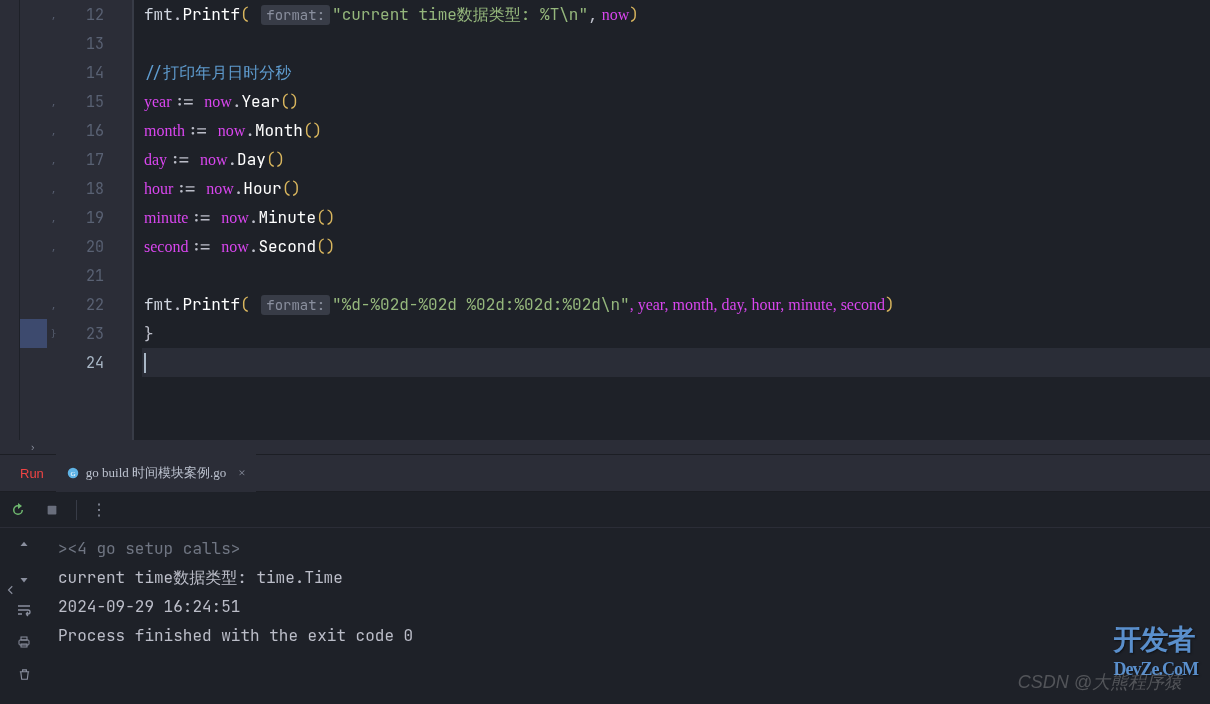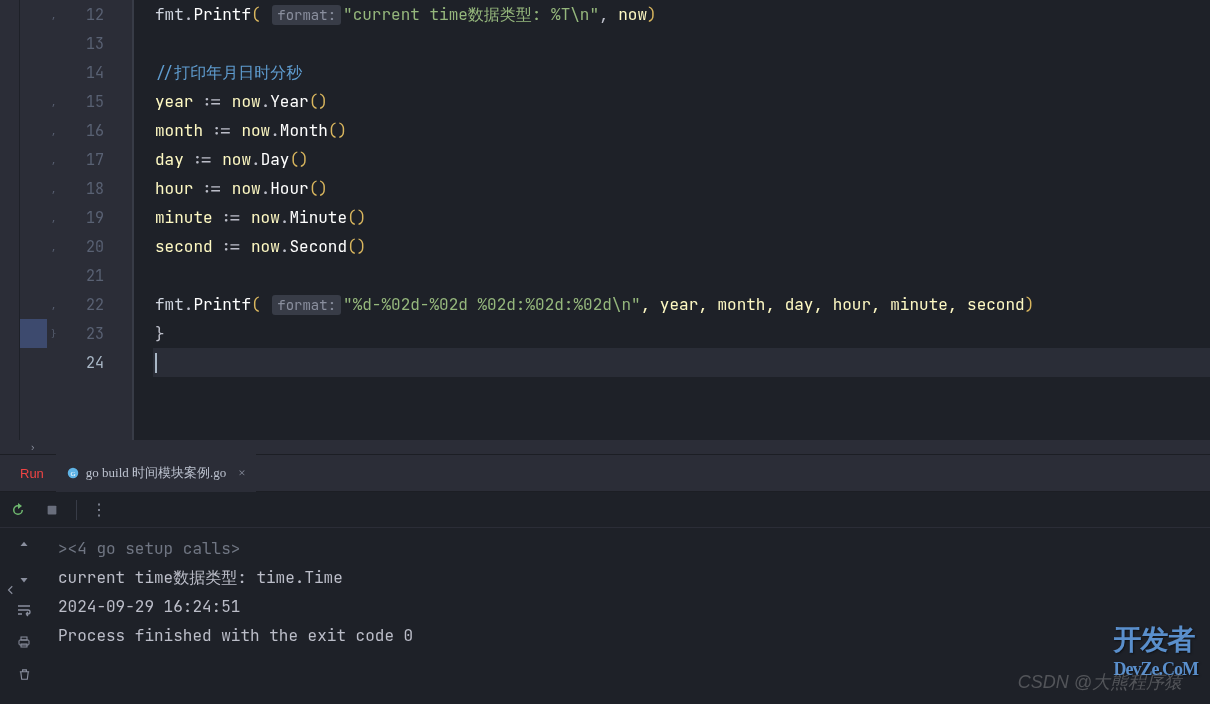--- a/index.html
+++ b/index.html
@@ -54,39 +54,39 @@
       left: 4px;
       top: 50%;
       transform: translateY(-50%);
       color: #596173;
       font-size: 9px;
     }
     .code-area {
       flex: 1;
       background: #1e2128;
       border-left: 2px solid #383c47;
-      padding-left: 19px;
+      padding-left: 8px;
       position: relative;
     }
     .code-line {
       height: 29px;
       display: flex;
       align-items: center;
       font-size: 16px;
       white-space: pre;
       padding-left: 2px;
     }
     .code-line.highlighted {
       background: #2a2d37;
     }
     .kw-fmt { color: #d0d6e0; }
     .kw-method-call { color: #ffffff; }
     .kw-string { color: #95b77c; }
     .kw-comment { color: #5f9ccf; }
-    .kw-var { color: #fef9c3; }
+    .kw-var { color: #d946ef; font-family: Liberation Serif, serif; }
     .kw-op { color: #bbbdc8; }
     .kw-punct { color: #bbbdc8; }
     .kw-brace { color: #bbbdc8; }
     .kw-yellow { color: #d9b65e; }
     .hint-box {
       background: #383c47;
       color: #8a8f9e;
       border-radius: 3px;
       padding: 1px 5px;
       font-size: 14px;

